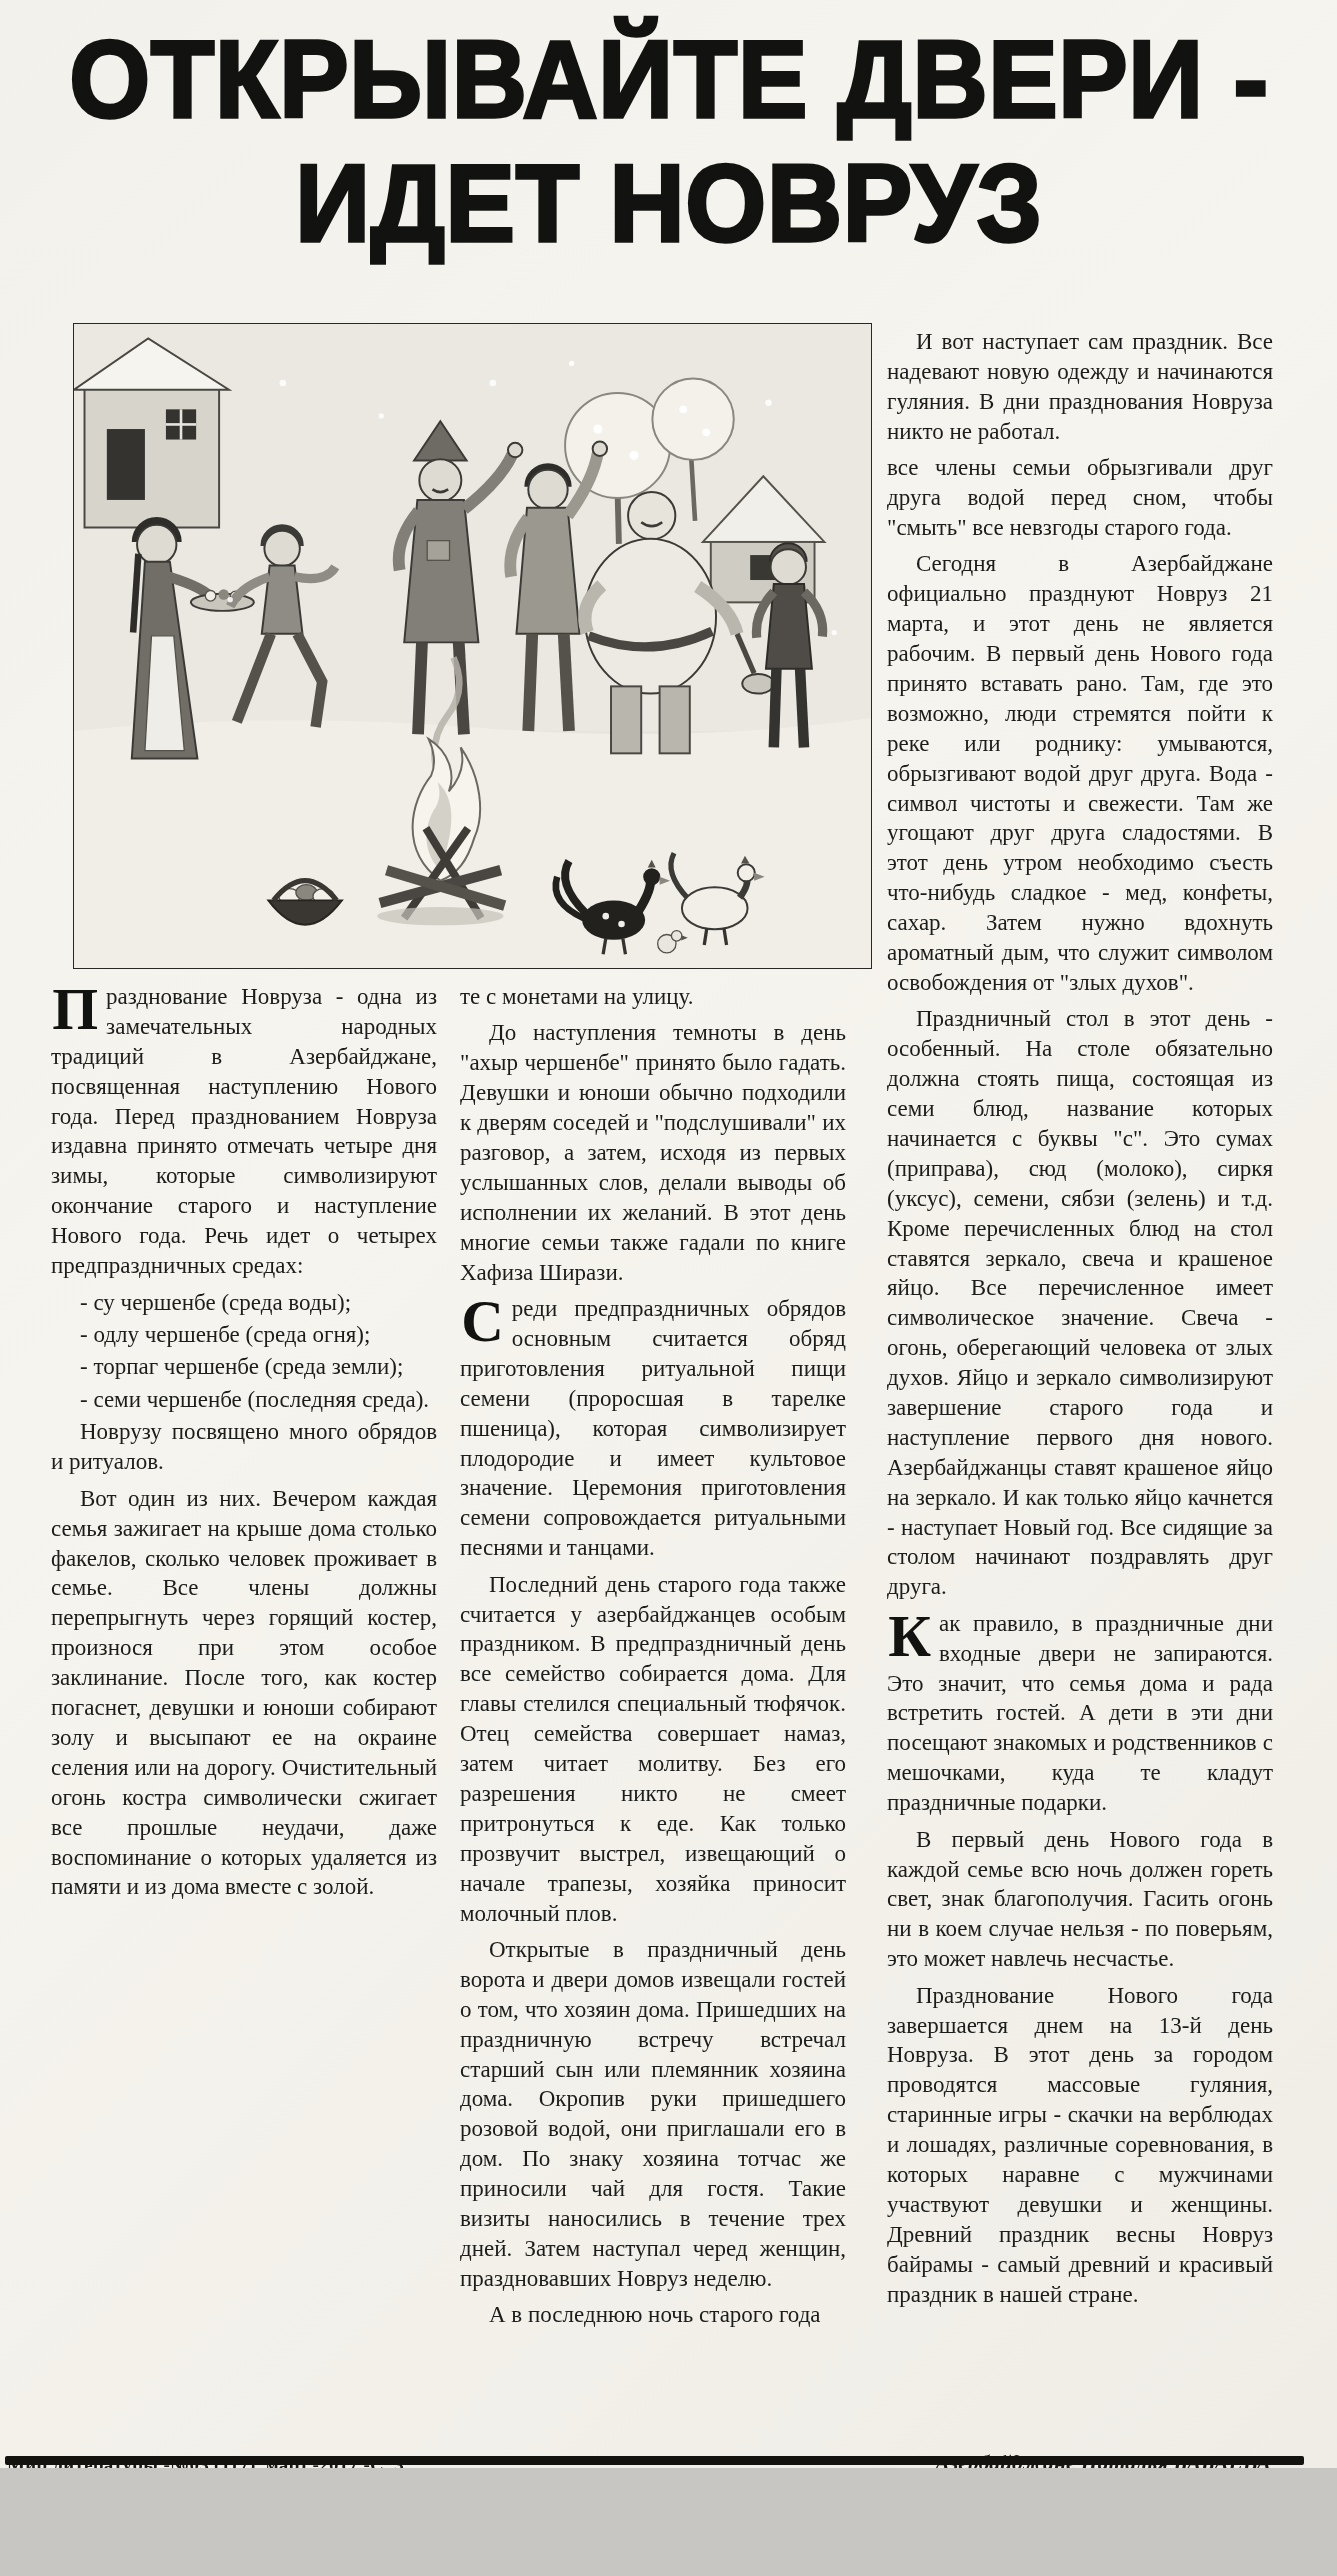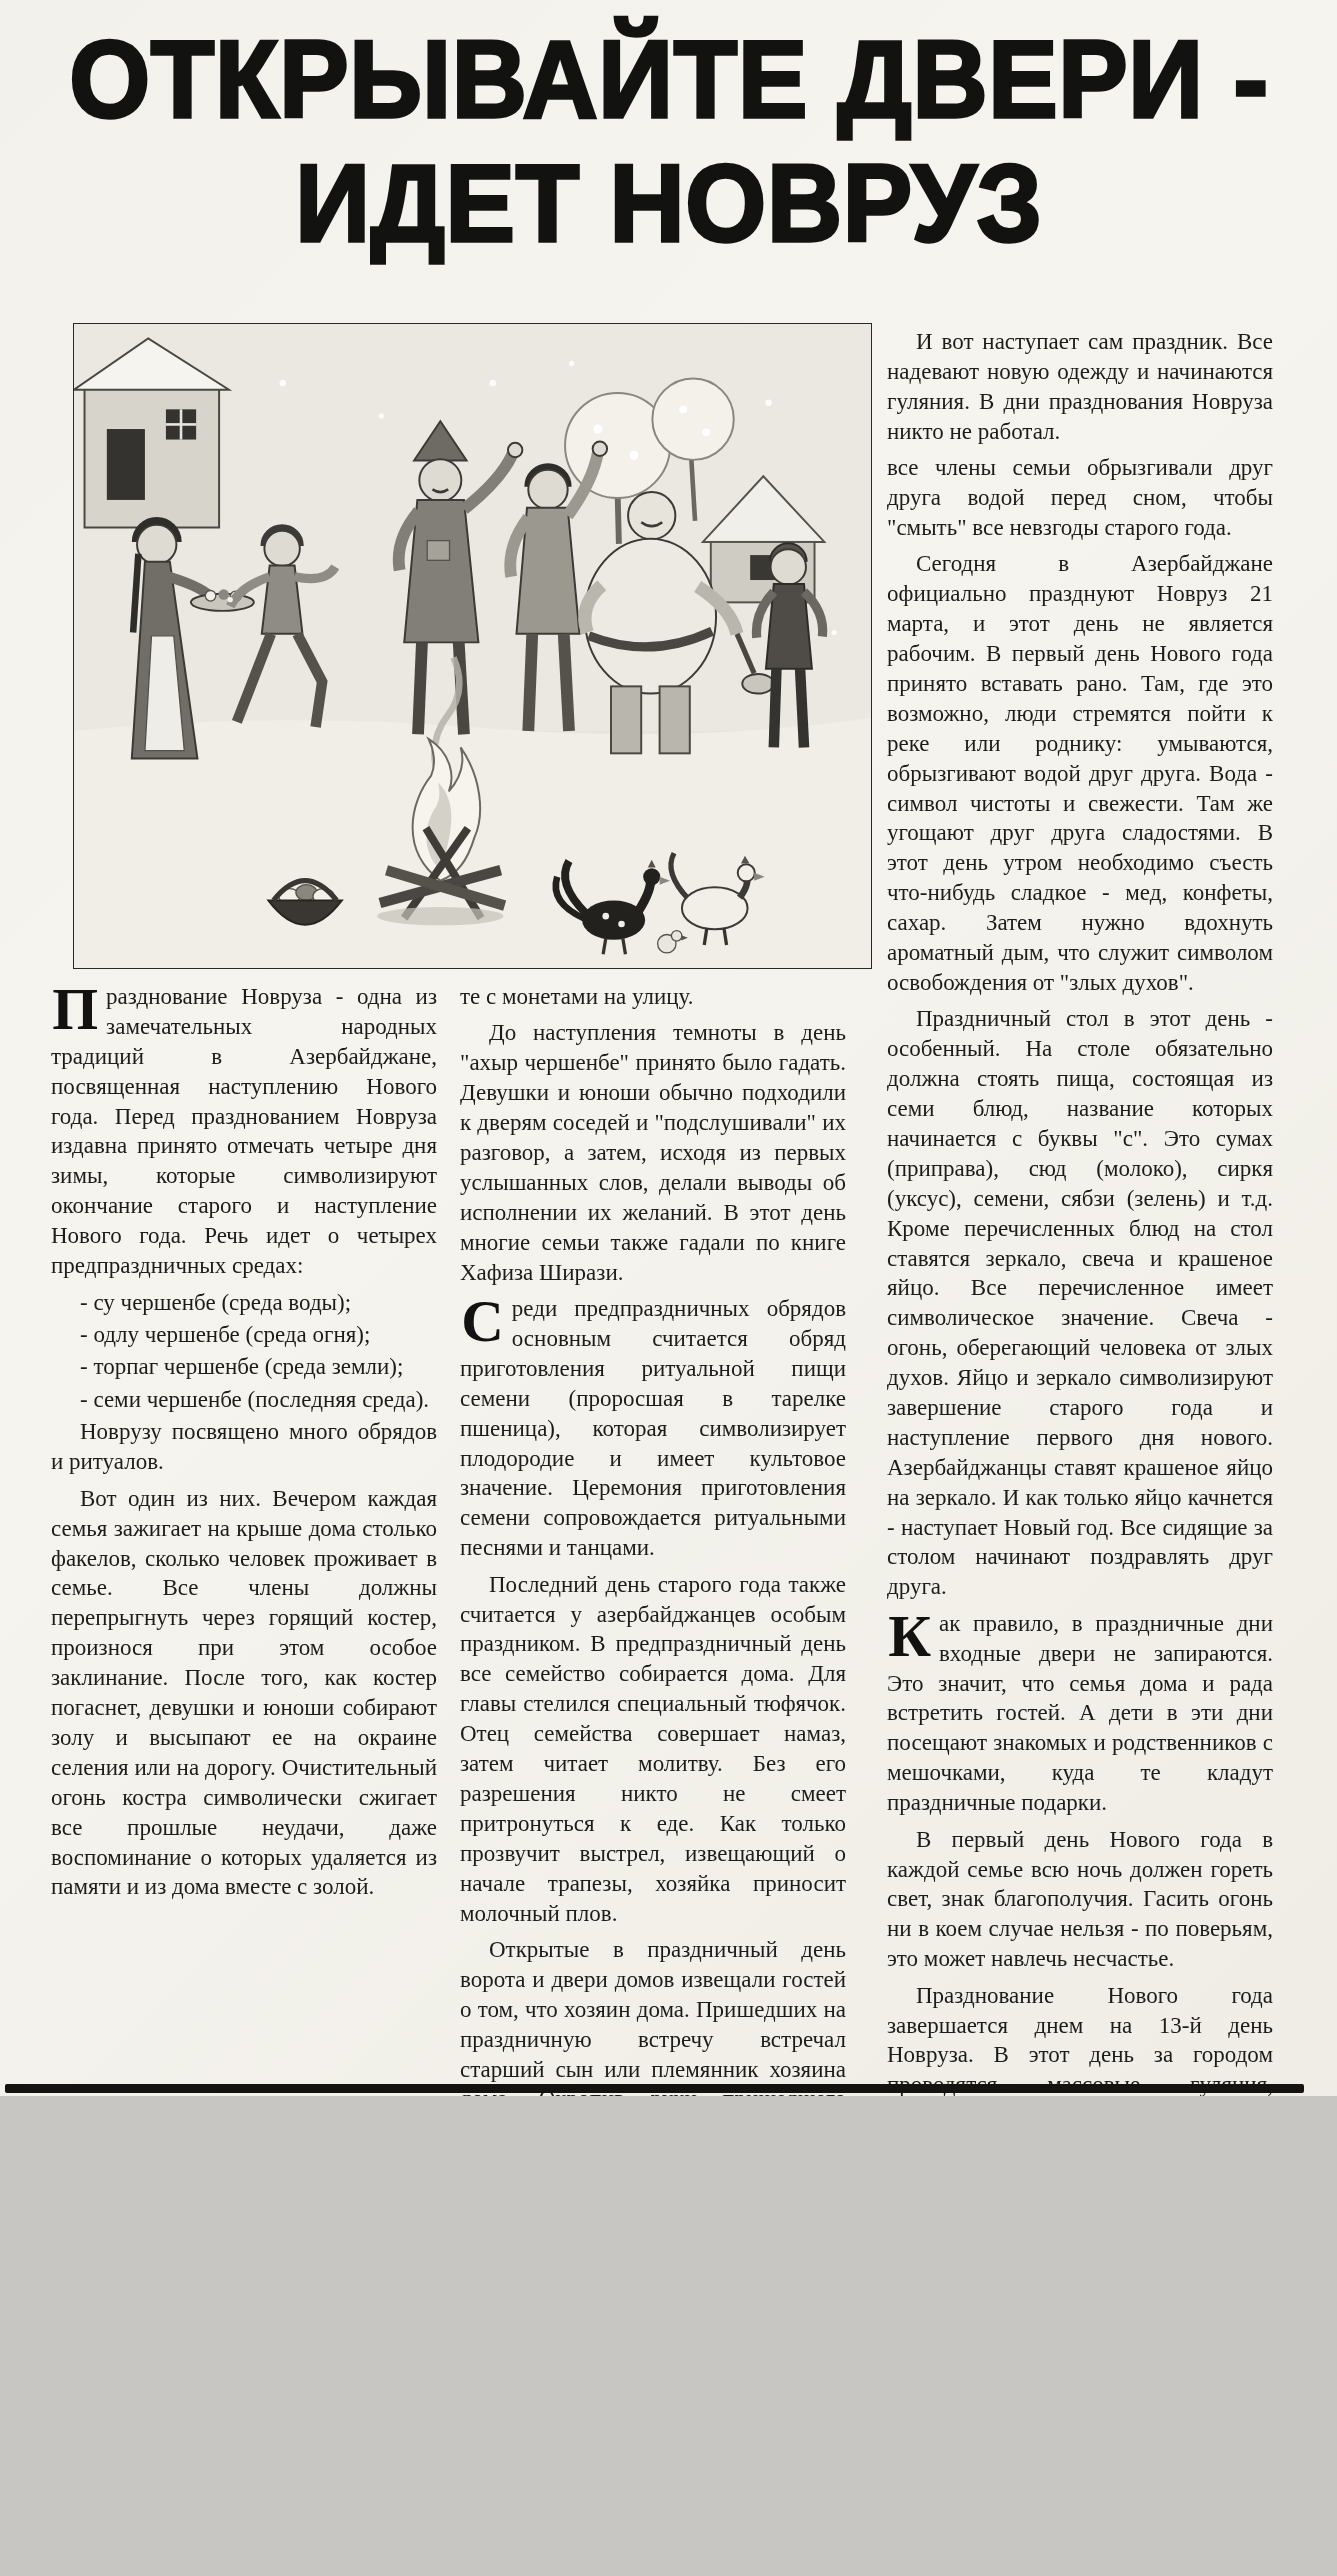--- a/index.html
+++ b/index.html
@@ -5,21 +5,21 @@
   * { box-sizing: border-box; }
   html, body { margin: 0; padding: 0; }
   body {
     width: 1338px;
     background: #c8c6c2;
     font-family: "Liberation Serif", serif;
   }
   .page {
     position: relative;
     width: 1338px;
-    height: 2096px;
+    height: 2468px;
     margin: 0 auto;
     background: linear-gradient(135deg, #f3f1eb 0%, #f6f4ee 40%, #efede6 100%);
     overflow: hidden;
     color: #1a1a18;
   }
   .headline {
     position: absolute;
     top: 18.4px;
     left: 0;
     right: 0;

